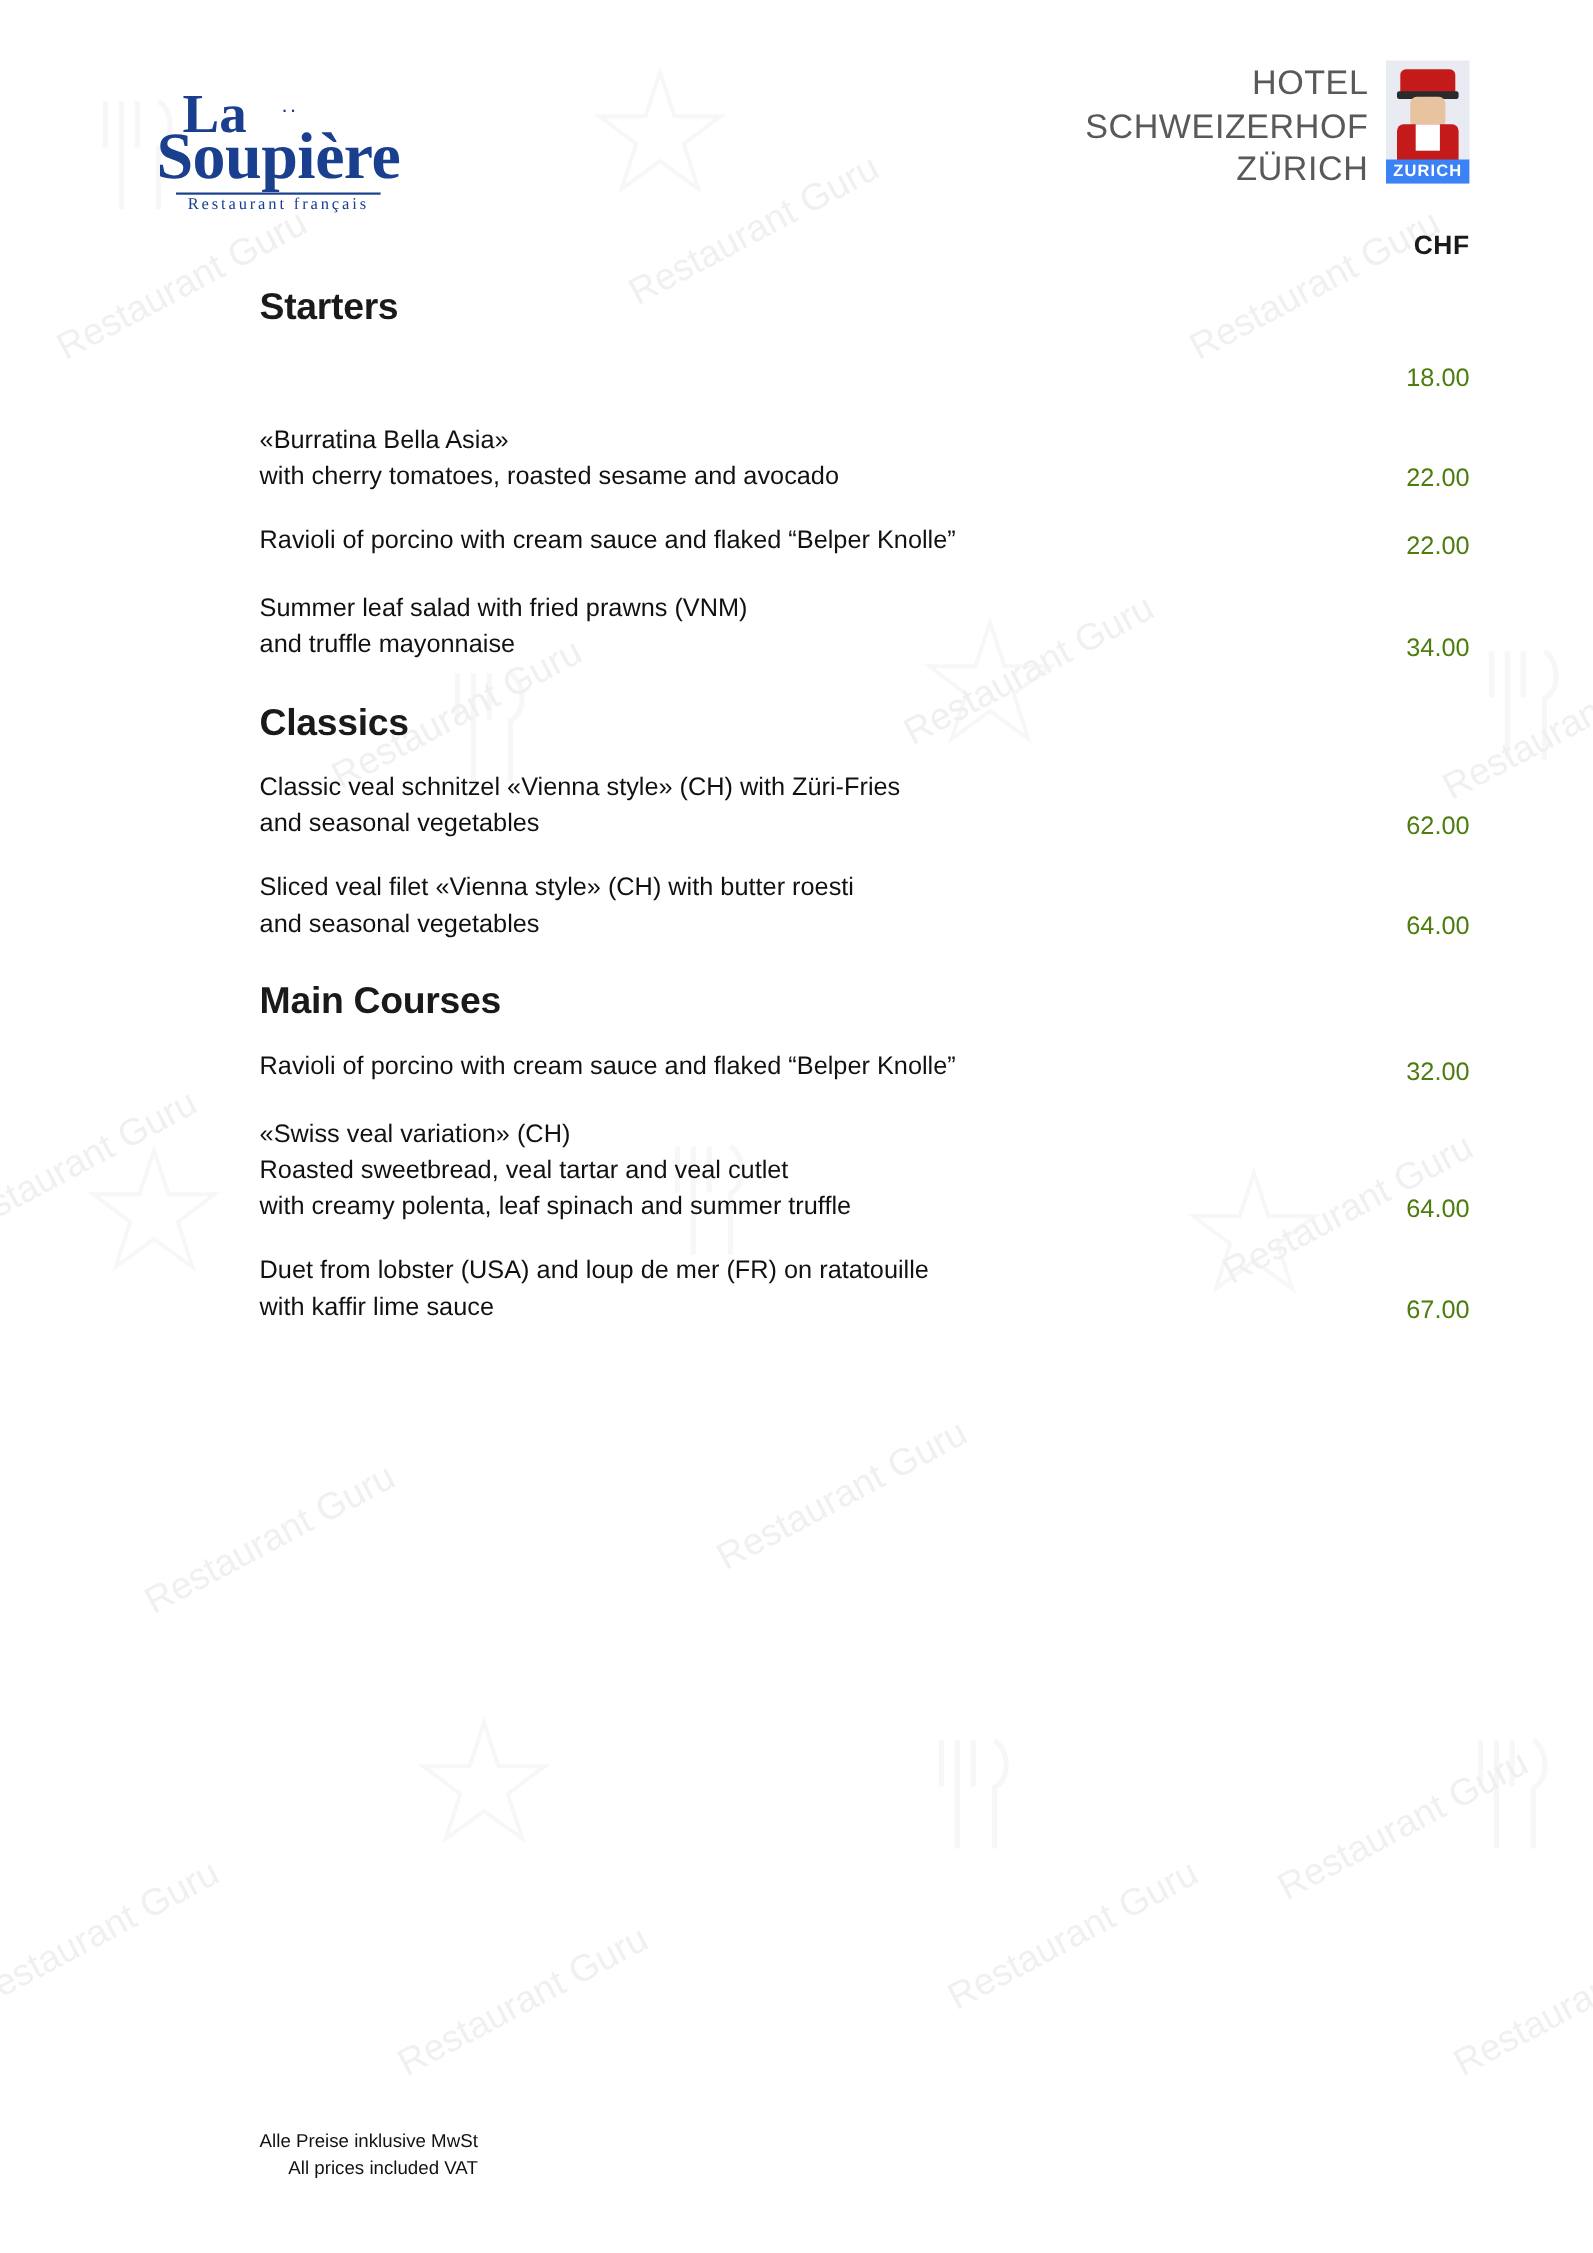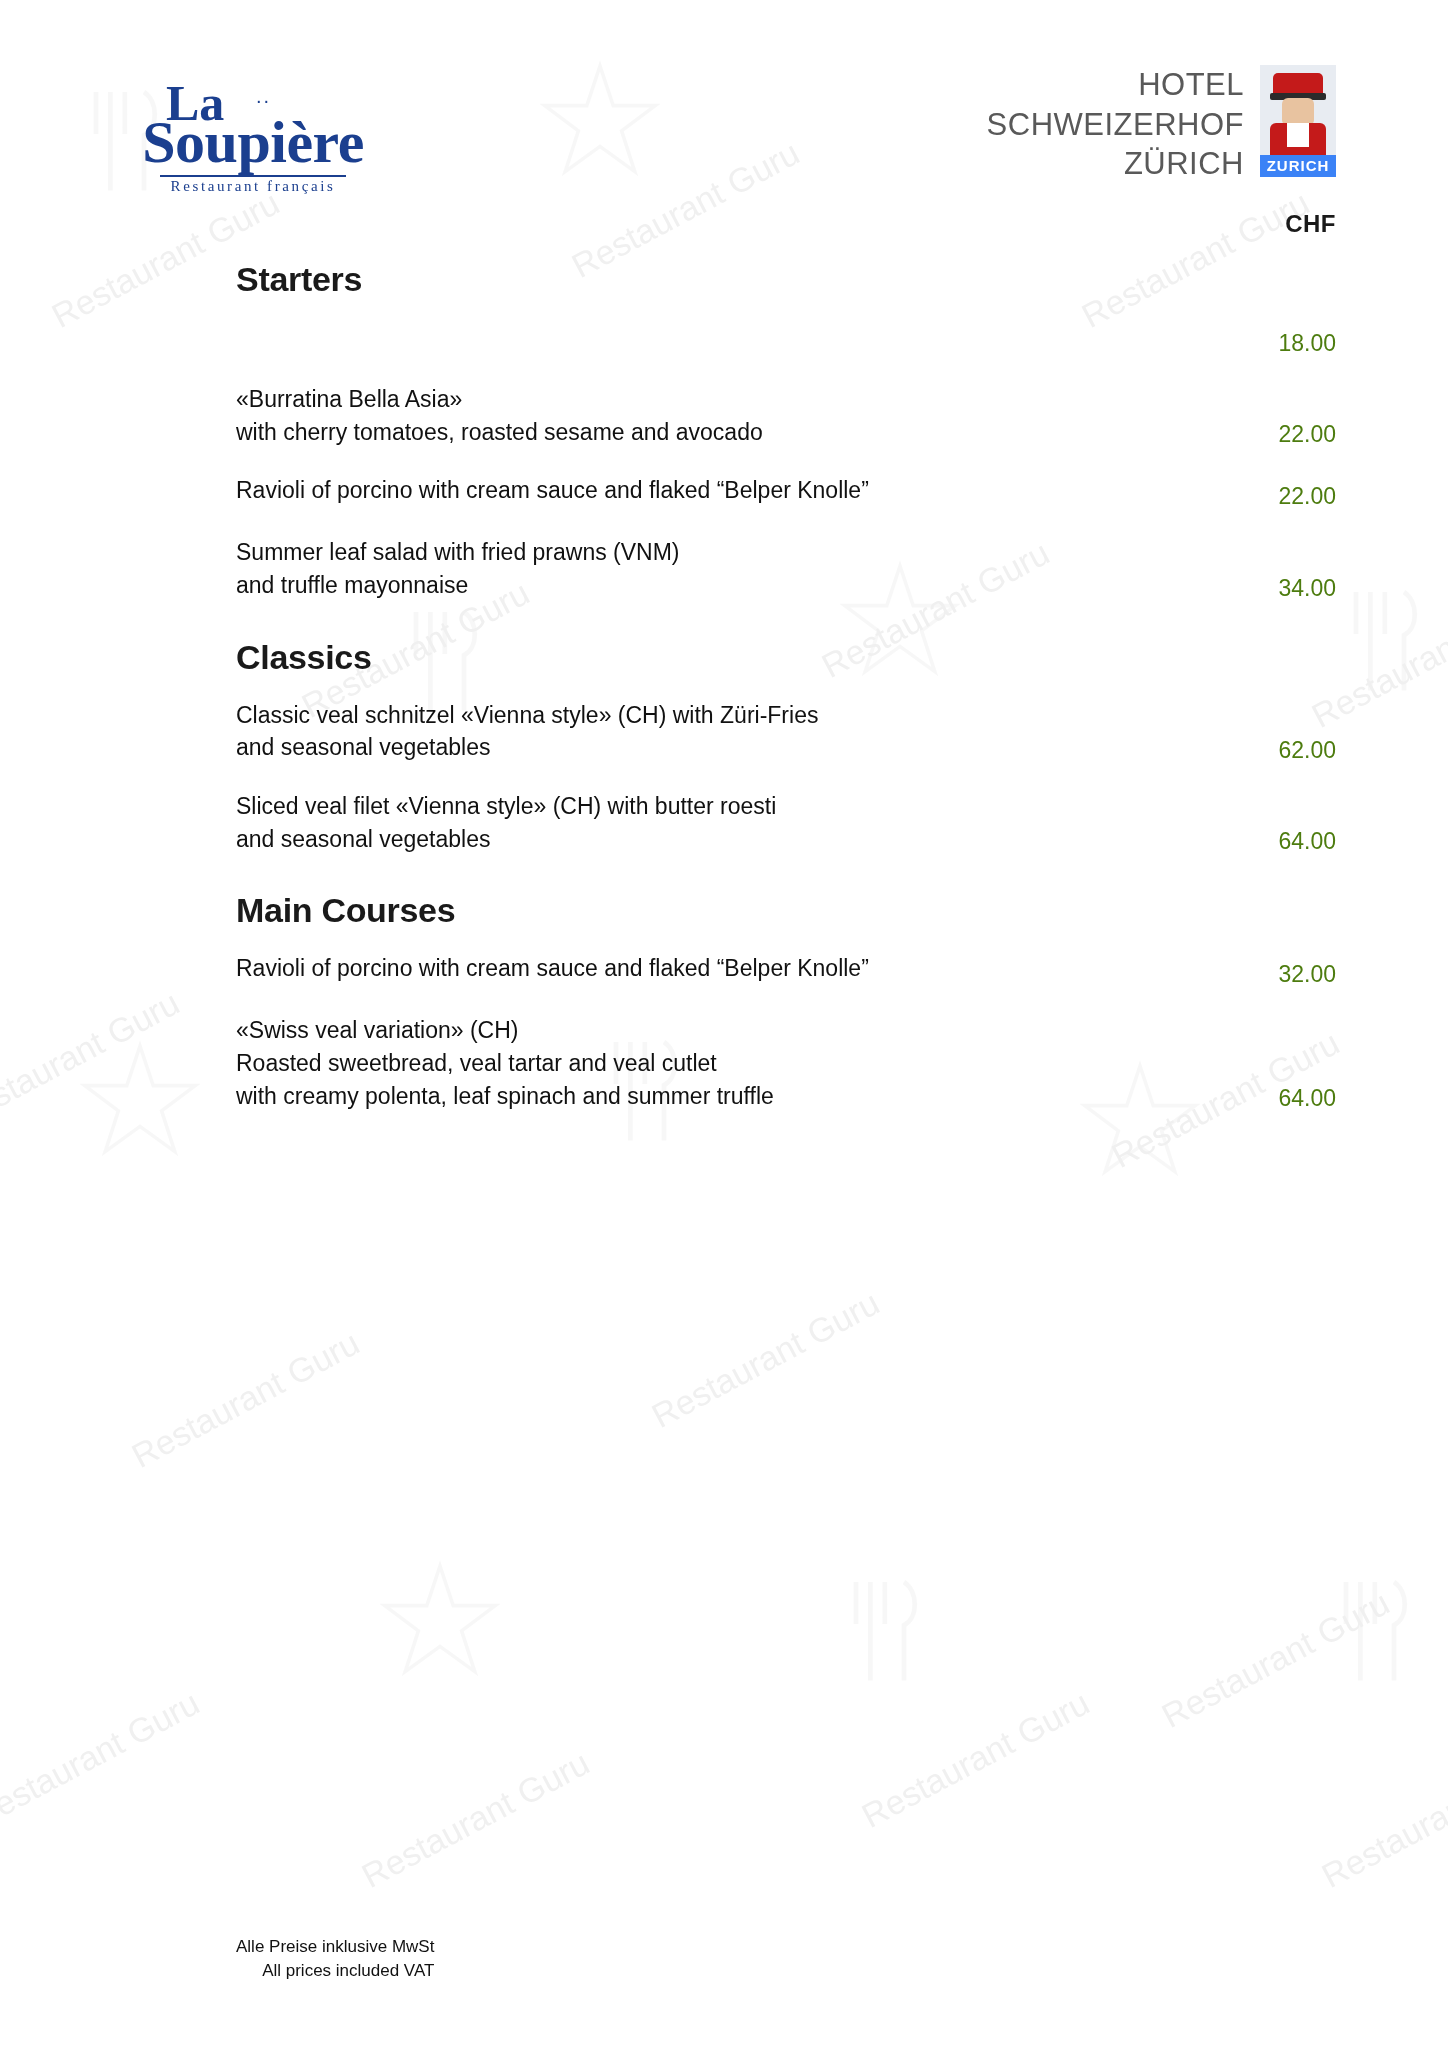--- a/index.html
+++ b/index.html
@@ -102,21 +102,21 @@
     top: 8px;
     font-size: 20px;
     letter-spacing: 2px;
     color: #1b3f8f;
   }
 
   
   .logo-right {
     position: absolute;
     right: 112px;
-    top: 65px;
+    top: 55px;
     display: flex;
     align-items: flex-start;
     gap: 16px;
     justify-content: flex-end;
   }
   .hotel-text {
     text-align: right;
     color: #595959;
     font-family: "Liberation Sans", sans-serif;
     font-size: 31px;
@@ -391,20 +391,25 @@
     <div class="item">
       <div class="item-name">Ravioli of porcino with cream sauce and flaked “Belper Knolle”</div>
       <div class="item-price">32.00</div>
     </div>
     <div class="item">
       <div class="item-name">«Swiss veal variation» (CH)
 Roasted sweetbread, veal tartar and veal cutlet
 with creamy polenta, leaf spinach and summer truffle</div>
       <div class="item-price">64.00</div>
     </div>
+    <div class="item">
+      <div class="item-name">Duet from lobster (USA) and loup de mer (FR) on ratatouille
+with kaffir lime sauce</div>
+      <div class="item-price">67.00</div>
+    </div>
 
   </div>
 
   <div class="footer">
     <div>Alle Preise inklusive MwSt</div>
     <div>All prices included VAT</div>
   </div>
 
 </div>
 

